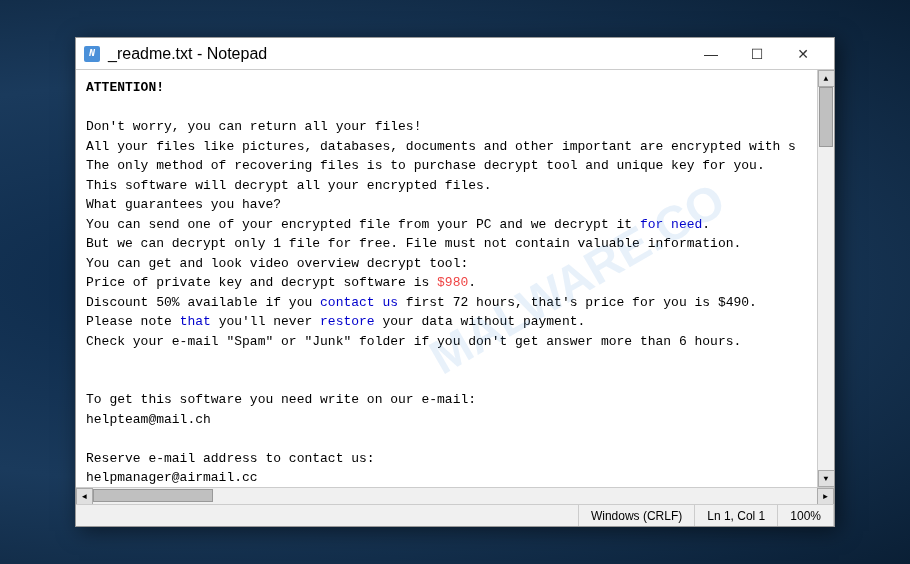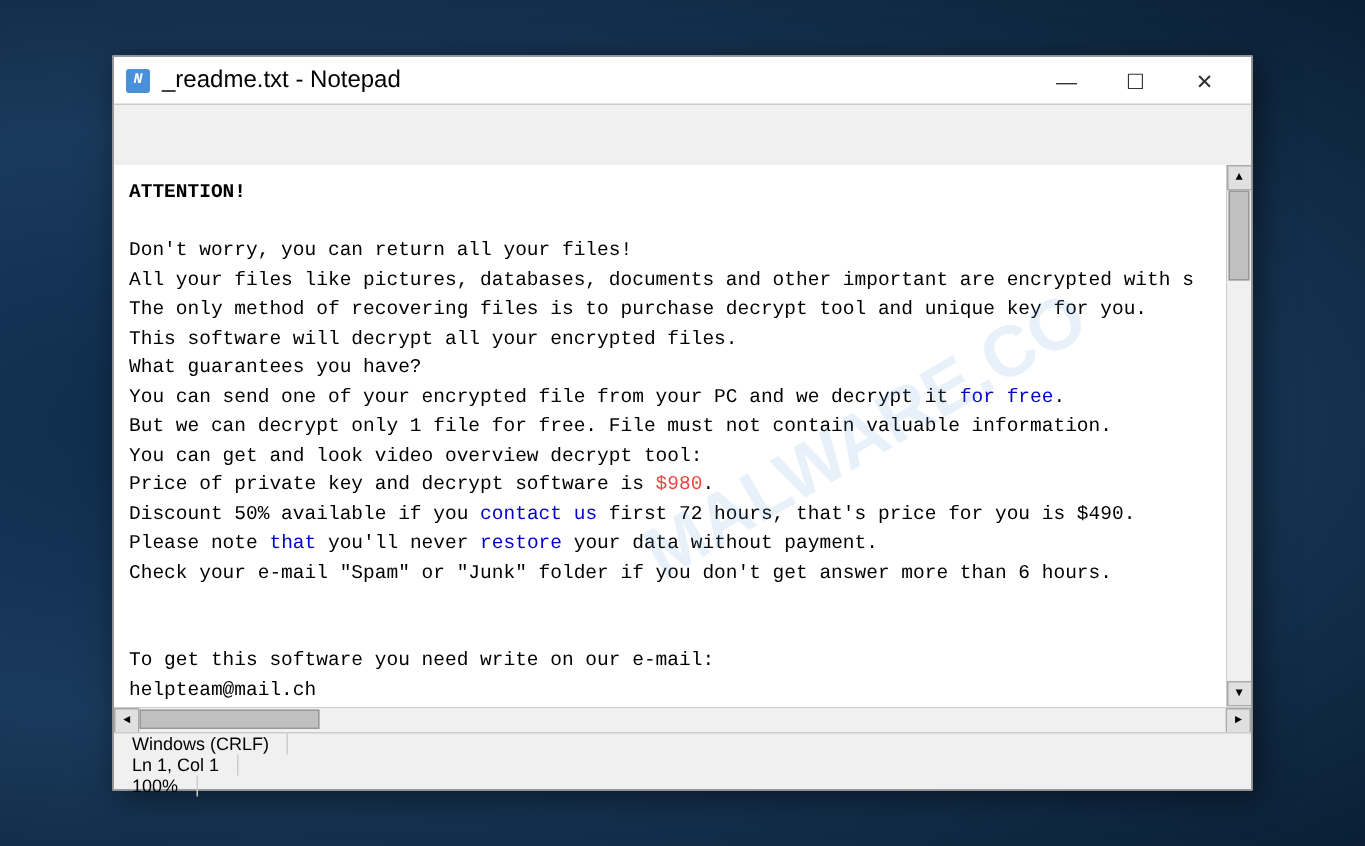--- a/index.html
+++ b/index.html
@@ -101,21 +101,20 @@
       padding: 2px 8px;
       cursor: pointer;
       color: #000;
     }
 
     
     .content-wrapper {
       flex: 1;
       display: flex;
       overflow: hidden;
-      margin-top: 40px;
     }
 
     .text-area {
       flex: 1;
       background: #fff;
       padding: 8px 10px;
       overflow-y: auto;
       overflow-x: auto;
       font-family: 'Courier New', monospace;
       font-size: 13px;
@@ -174,26 +173,25 @@
       top: 0;
       left: 1px;
       right: 1px;
       height: 60px;
       background: #c0c0c0;
       border: 1px solid #999;
     }
 
     
     .status-bar {
-      height: 38px;
+      height: 22px;
       background: #f0f0f0;
       border-top: 1px solid #ccc;
       display: flex;
       align-items: flex-start;
-      flex-direction: column;
     }
 
     .status-section {
       padding: 0 12px;
       font-family: 'Segoe UI', Arial, sans-serif;
       font-size: 12px;
       color: #000;
       border-right: 1px solid #ccc;
       height: 100%;
       display: flex;
@@ -268,21 +266,21 @@
 
 
   <div class="content-wrapper">
     <div class="text-area"><span style="font-weight:bold;">ATTENTION!</span>
 
 Don't worry, you can return all your files!
 All your files like pictures, databases, documents and other important are encrypted with s
 The only method of recovering files is to purchase decrypt tool and unique key for you.
 This software will decrypt all your encrypted files.
 What guarantees you have?
-You can send one of your encrypted file from your PC and we decrypt it <span class="text-highlight-blue">for free</span>.
+You can send one of your encrypted file from your PC and we decrypt it <span class="text-highlight-blue">for need</span>.
 But we can decrypt only 1 file for free. File must not contain valuable information.
 You can get and look video overview decrypt tool:
 Price of private key and decrypt software is <span class="text-highlight-red">$980</span>.
 Discount 50% available if you <span class="text-highlight-blue">contact us</span> first 72 hours, that's price for you is $490.
 Please note <span class="text-highlight-blue">that</span> you'll never <span class="text-highlight-blue">restore</span> your data without payment.
 Check your e-mail "Spam" or "Junk" folder if you don't get answer more than 6 hours.
 
 
 To get this software you need write on our e-mail:
 helpteam@mail.ch

